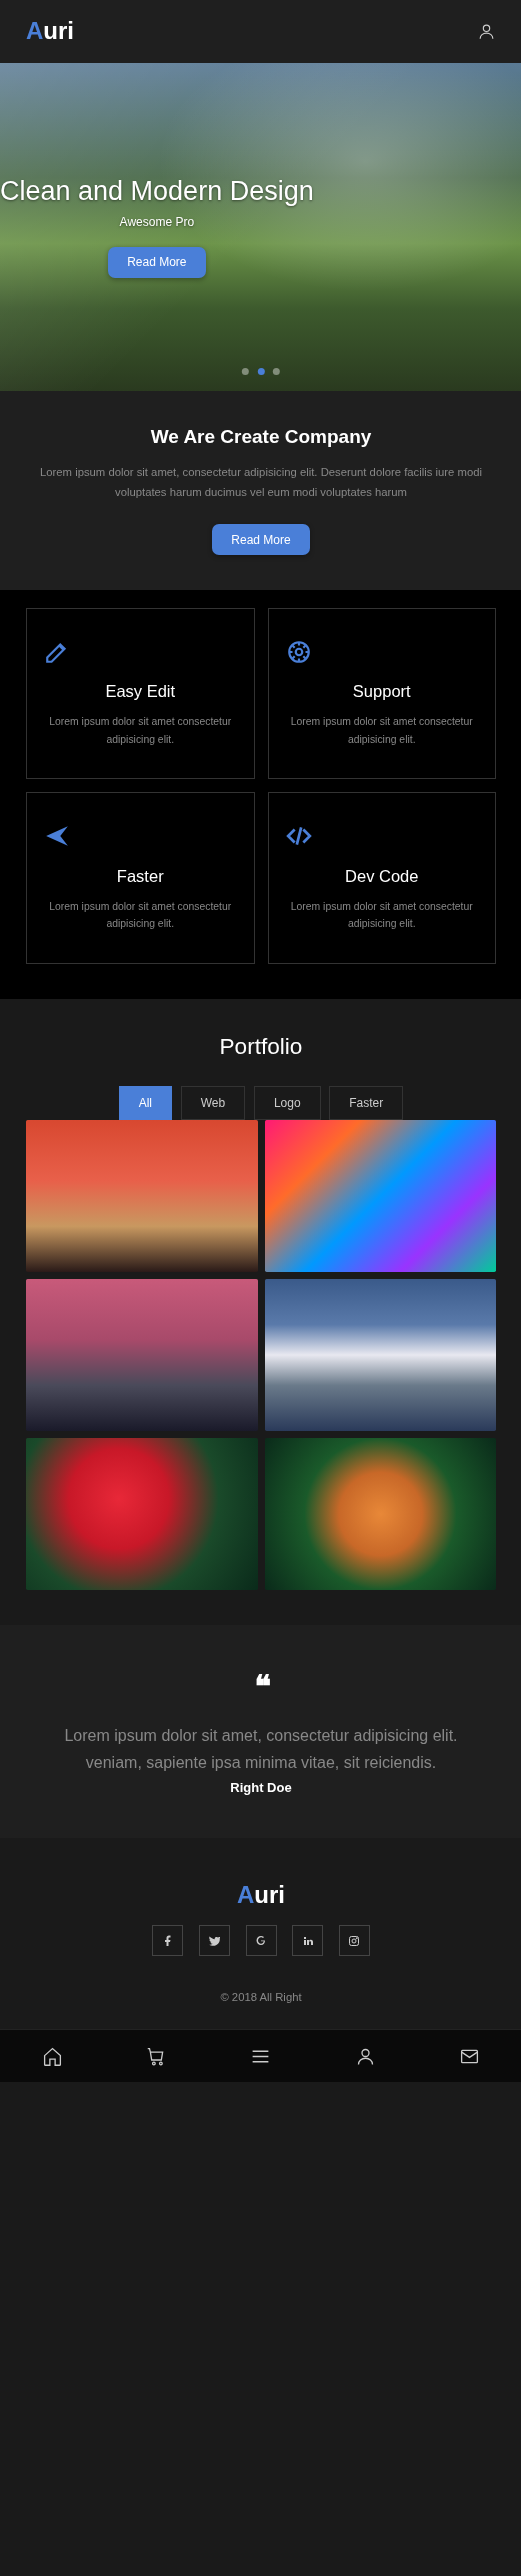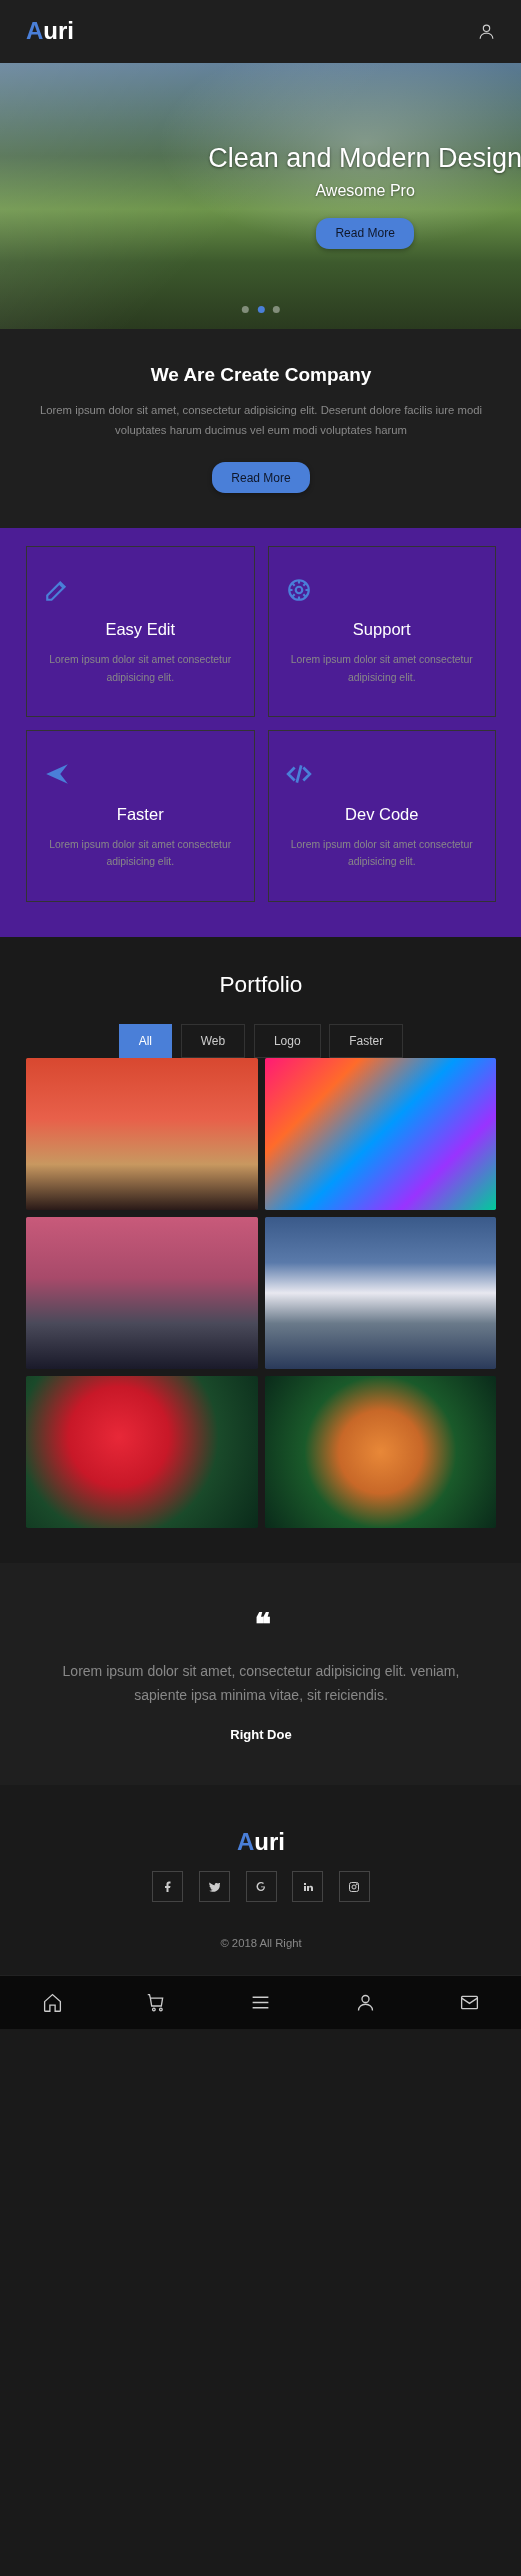--- a/index.html
+++ b/index.html
@@ -1,52 +1,52 @@
 <!DOCTYPE html>
 <html style="font-size:14px"><head>
 <meta charset="utf-8">
 <style>
 *{margin:0;padding:0;box-sizing:border-box}
 body{font-family:-apple-system,BlinkMacSystemFont,'Segoe UI',sans-serif;background:#1a1a1a;color:#ccc;width:522px}
 .header{display:flex;justify-content:space-between;align-items:center;padding:17.4px 26px;background:#1f1f1f}
 .logo{font-size:24px;font-weight:700;color:#fff}
 .logo-accent{color:#4a7fd8}
-.hero{position:relative;height:266px;background:linear-gradient(180deg,#5a7a95 0%,#4a6a4a 35%,#6b9348 55%,#3d5a2d 75%,#2a3a1f 100%);display:flex;flex-direction:column;align-items:flex-end;justify-content:center;text-align:center;overflow:hidden}
+.hero{position:relative;height:328px;background:linear-gradient(180deg,#5a7a95 0%,#4a6a4a 35%,#6b9348 55%,#3d5a2d 75%,#2a3a1f 100%);display:flex;flex-direction:column;align-items:flex-start;justify-content:center;text-align:center;overflow:hidden}
 .hero::before{content:'';position:absolute;top:0;left:0;right:0;bottom:0;background:radial-gradient(ellipse at 70% 30%,rgba(255,255,255,0.3) 0%,transparent 40%),linear-gradient(135deg,rgba(255,255,255,0.15) 0%,transparent 50%)}
 .hero-content{position:relative;z-index:1}
 .hero h1{color:#fff;font-size:27px;font-weight:400;margin-bottom:8.7px;text-shadow:0 0.9px 2.6px rgba(0,0,0,0.5)}
-.hero-subtitle{color:#fff;font-size:16px;margin-bottom:17.4px;text-shadow:0 0.9px 2.6px rgba(0,0,0,0.5)}
-.btn{background:#4a7fd8;color:#0f172a;border:none;padding:8.7px 19px;border-radius:13px;font-size:12px;cursor:pointer;box-shadow:0 1.7px 5.2px rgba(0,0,0,0.3)}
+.hero-subtitle{color:#fff;font-size:12px;margin-bottom:17.4px;text-shadow:0 0.9px 2.6px rgba(0,0,0,0.5)}
+.btn{background:#4a7fd8;color:#ffffff;border:none;padding:8.7px 19px;border-radius:7px;font-size:12px;cursor:pointer;box-shadow:0 1.7px 5.2px rgba(0,0,0,0.3)}
 .dots{position:absolute;bottom:15.7px;left:50%;transform:translateX(-50%);display:flex;gap:8.7px;z-index:1}
 .dot{width:7px;height:7px;border-radius:50%;background:rgba(255,255,255,0.4)}
 .dot.active{background:#4a7fd8}
 .section{padding:35px 26px;text-align:center;background:#1f1f1f}
 .section h2{color:#fff;font-size:19px;font-weight:700;margin-bottom:15.7px}
 .section p{color:#888;font-size:11.3px;line-height:1.7;margin-bottom:22px}
-.features{display:grid;grid-template-columns:1fr 1fr;gap:13px;padding:17.4px 26px 35px;background:#4c1d95}
+.features{display:grid;grid-template-columns:1fr 1fr;gap:13px;padding:17.4px 26px 35px;background:#000000}
 .feature{border:0.9px solid #333;padding:30px 17.4px;text-align:center}
 .feature-icon{color:#4a7fd8;margin-bottom:17.4px}
 .feature h3{color:#fff;font-size:16.5px;font-weight:400;margin-bottom:12px}
 .feature p{color:#888;font-size:10.4px;line-height:1.7}
 .portfolio{padding:35px 26px;background:#1a1a1a;text-align:center}
 .portfolio h2{color:#fff;font-size:22.6px;font-weight:400;margin-bottom:26px}
 .tabs{display:flex;gap:8.7px;justify-content:center;}
 .tab{background:transparent;border:0.9px solid #333;color:#ccc;padding:8.7px 19px;font-size:12px;cursor:pointer}
 .tab.active{background:#4a7fd8;border-color:#4a7fd8;color:#fff}
 .gallery{display:grid;grid-template-columns:1fr 1fr;gap:7px}
 .gallery-item{height:152px;border-radius:1.7px}
 .g1{background:linear-gradient(180deg,#d84830 0%,#e8604a 40%,#c89860 70%,#2a1a18 100%)}
 .g2{background:linear-gradient(135deg,#ff1a75 0%,#ff6b2a 25%,#0099ff 50%,#9933ff 75%,#00cc99 100%)}
 .g3{background:linear-gradient(180deg,#c85a7a 0%,#a84a6a 40%,#4a4a5a 70%,#1a1a2a 100%)}
 .g4{background:linear-gradient(180deg,#3a5a8a 0%,#5a7aaa 30%,#e8e8f0 50%,#6a7a8a 70%,#2a3a5a 100%)}
 .g5{background:radial-gradient(circle at 40% 40%,#e82838 0%,#c81828 30%,#1a4a2a 60%,#0a2a1a 100%)}
 .g6{background:radial-gradient(circle at 50% 50%,#e88838 0%,#c86828 30%,#1a5a2a 55%,#0a2a1a 100%)}
 .testimonial{padding:43px 35px;background:#1f1f1f;text-align:center}
 .quote-icon{color:#fff;font-size:31px;font-weight:900;margin-bottom:17.4px;letter-spacing:-3.5px}
-.testimonial p{color:#888;font-size:14px;line-height:1.7;margin-bottom:19px}
+.testimonial p{color:#888;font-size:16px;line-height:1.7;margin-bottom:4px}
 .author{color:#fff;font-size:13px;font-weight:600}
 .footer{padding:43px 35px 26px;background:#1a1a1a;text-align:center}
 .footer-logo{font-size:24px;font-weight:700;color:#fff;margin-bottom:15.7px}
 .footer p{color:#888;font-size:11.3px;line-height:1.7;margin-bottom:26px}
 .social{display:flex;gap:15.7px;justify-content:center;margin-bottom:35px}
 .social-icon{width:31px;height:31px;border:0.9px solid #444;display:flex;align-items:center;justify-content:center;color:#ccc;font-size:14px;cursor:pointer}
 .copyright{color:#888;font-size:11.3px}
 .bottom-nav{display:flex;justify-content:space-around;align-items:center;padding:15.7px 0;background:#0a0a0a;border-top:0.9px solid #222}
 .nav-item{color:#ccc;cursor:pointer}
 svg{display:block}

